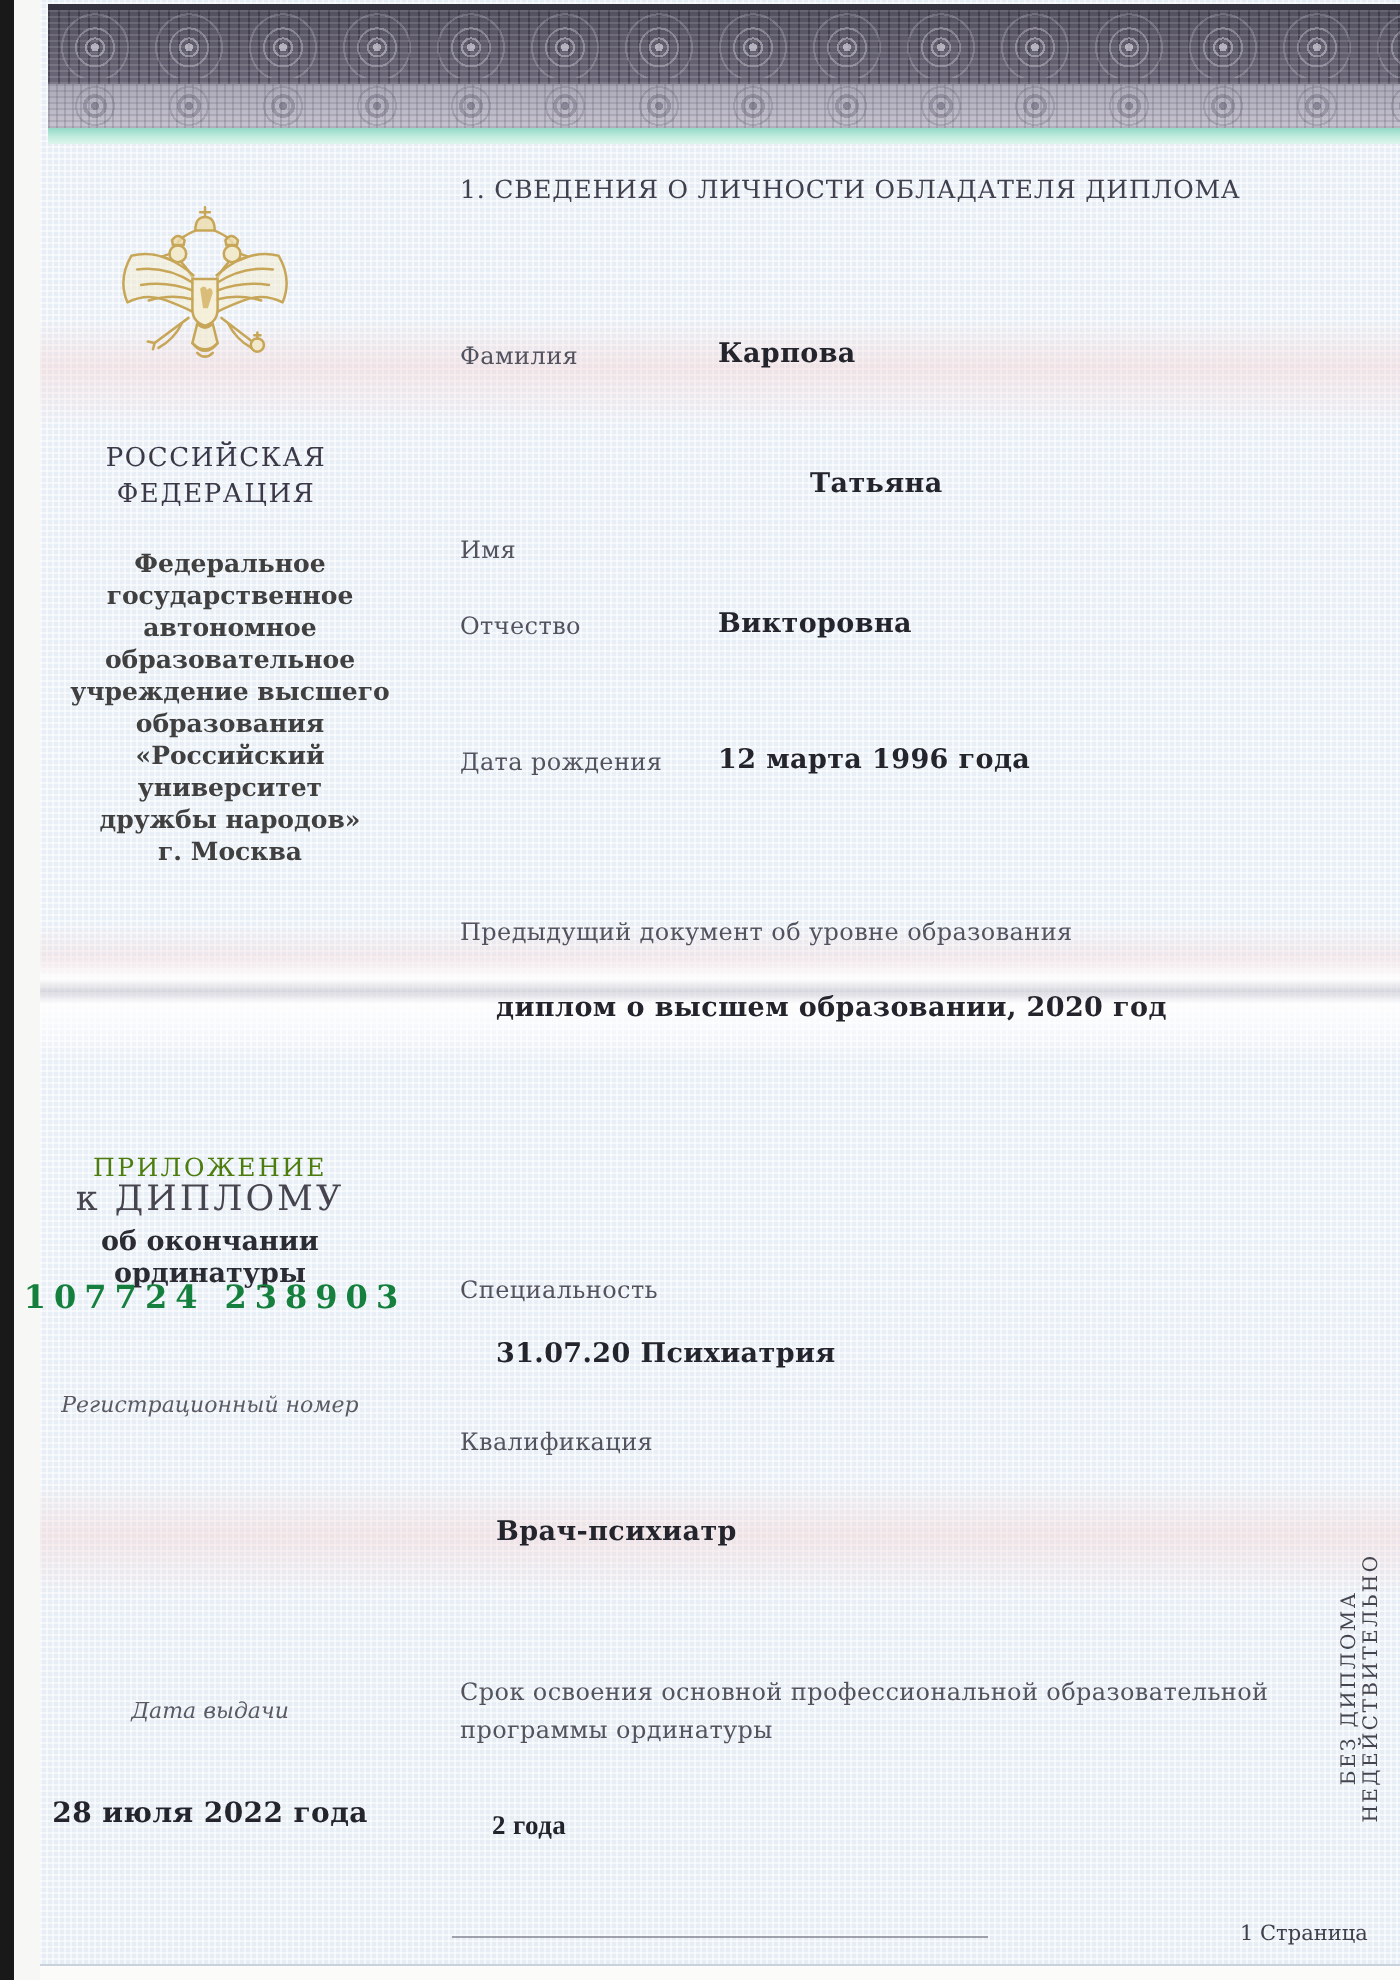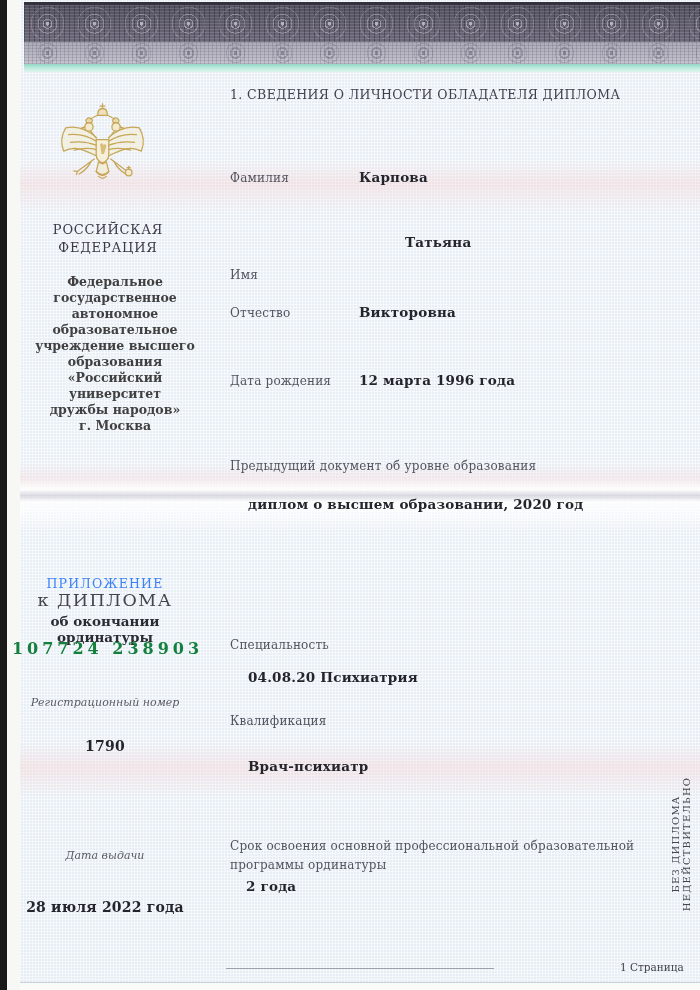--- a/index.html
+++ b/index.html
@@ -59,21 +59,21 @@
   .pre{white-space:pre-line;}
   .lbl{font-size:12px;color:#53535f;letter-spacing:.2px;}
   .lbl-i{font-size:11px;font-style:italic;color:#5a5a64;}
   .val{font-size:13.5px;font-weight:bold;color:#24242d;letter-spacing:.2px;}
   .sec{font-size:12.5px;color:#40404e;letter-spacing:.4px;line-height:1.45;}
   .center{text-align:center;}
 
   .country{left:28px;top:221px;width:160px;font-size:13px;letter-spacing:.8px;color:#3b3948;line-height:1.35;}
   .inst{left:20px;top:274px;width:190px;font-size:12.5px;font-weight:bold;color:#404040;line-height:1.28;}
 
-  .supp1{left:15px;top:576px;width:180px;font-size:12.5px;letter-spacing:1.2px;color:#3b82f6;}
+  .supp1{left:15px;top:576px;width:180px;font-size:12.5px;letter-spacing:1.2px;color:#4d7c0f;}
   .supp2{left:15px;top:590px;width:180px;font-size:17.5px;letter-spacing:1.5px;color:#46444f;}
   .supp3{left:10px;top:613px;width:190px;font-size:13.5px;font-weight:bold;color:#2b2b33;}
   .serial{left:10px;top:639px;width:195px;font-size:16px;font-weight:bold;letter-spacing:4px;color:#15803d;}
 
   .vertical-note{left:578px;top:833px;width:205px;font-size:10px;letter-spacing:1.2px;color:#45454f;
     transform:rotate(-90deg);transform-origin:center center;text-align:center;}
   .pagenum{left:620px;top:961px;font-size:10.5px;color:#3f3f4b;}
   .rule{position:absolute;left:226px;top:968px;width:268px;height:1px;background:rgba(92,97,112,.55);}
 
   .eagle{position:absolute;left:54px;top:102px;width:97px;height:110px;}
@@ -130,26 +130,25 @@
 ФЕДЕРАЦИЯ</div>
 
   <div class="t inst center pre">Федеральное государственное
 автономное образовательное
 учреждение высшего образования
 «Российский университет
 дружбы народов»
 г. Москва</div>
 
   <div class="t supp1 center">ПРИЛОЖЕНИЕ</div>
-  <div class="t supp2 center">к ДИПЛОМА</div>
+  <div class="t supp2 center">к ДИПЛОМУ</div>
   <div class="t supp3 center">об окончании ординатуры</div>
   <div class="t serial center">107724 238903</div>
 
   <div class="t lbl-i center" style="left:15px;top:696px;width:180px;">Регистрационный номер</div>
-  <div class="t val center" style="left:15px;top:738px;width:180px;font-size:14px;">1790</div>
 
   <div class="t lbl-i center" style="left:15px;top:849px;width:180px;">Дата выдачи</div>
   <div class="t val center" style="left:15px;top:899px;width:180px;font-size:14px;">28 июля 2022 года</div>
 
   <div class="t sec" style="left:230px;top:86px;width:430px;">1. СВЕДЕНИЯ О ЛИЧНОСТИ ОБЛАДАТЕЛЯ ДИПЛОМА</div>
 
   <div class="t lbl" style="left:230px;top:171px;">Фамилия</div>
   <div class="t val" style="left:359px;top:169px;">Карпова</div>
 
   <div class="t lbl" style="left:230px;top:236px;margin-top:32px;">Имя</div>
@@ -159,26 +158,26 @@
   <div class="t val" style="left:359px;top:304px;">Викторовна</div>
 
   <div class="t lbl" style="left:230px;top:374px;">Дата рождения</div>
   <div class="t val" style="left:359px;top:372px;">12 марта 1996 года</div>
 
   <div class="t lbl" style="left:230px;top:459px;width:430px;">Предыдущий документ об  уровне образования</div>
   <div class="t val" style="left:248px;top:496px;width:420px;">диплом о высшем образовании, 2020 год</div>
 
 
   <div class="t lbl" style="left:230px;top:638px;">Специальность</div>
-  <div class="t val" style="left:248px;top:669px;">04.08.20 Психиатрия</div>
+  <div class="t val" style="left:248px;top:669px;">31.07.20 Психиатрия</div>
 
   <div class="t lbl" style="left:230px;top:714px;">Квалификация</div>
   <div class="t val" style="left:248px;top:758px;">Врач-психиатр</div>
 
   <div class="t lbl pre" style="left:230px;top:837px;width:440px;line-height:1.55;">Срок освоения основной профессиональной образовательной
 программы ординатуры</div>
-  <div class="t val" style="left:246px;top:878px;">2 года</div>
+  <div class="t val" style="left:246px;top:905px;font-family:Liberation Serif, serif;">2 года</div>
 
   <div class="t vertical-note">БЕЗ ДИПЛОМА НЕДЕЙСТВИТЕЛЬНО</div>
   <div class="rule"></div>
   <div class="t pagenum">1 Страница</div>
 
 </div>
 
 </body></html>

